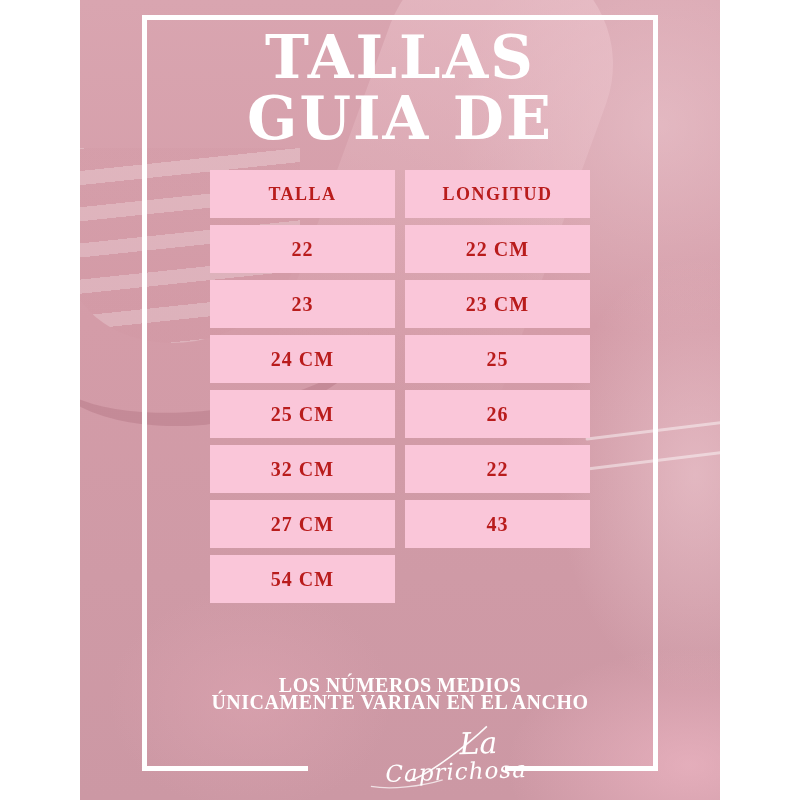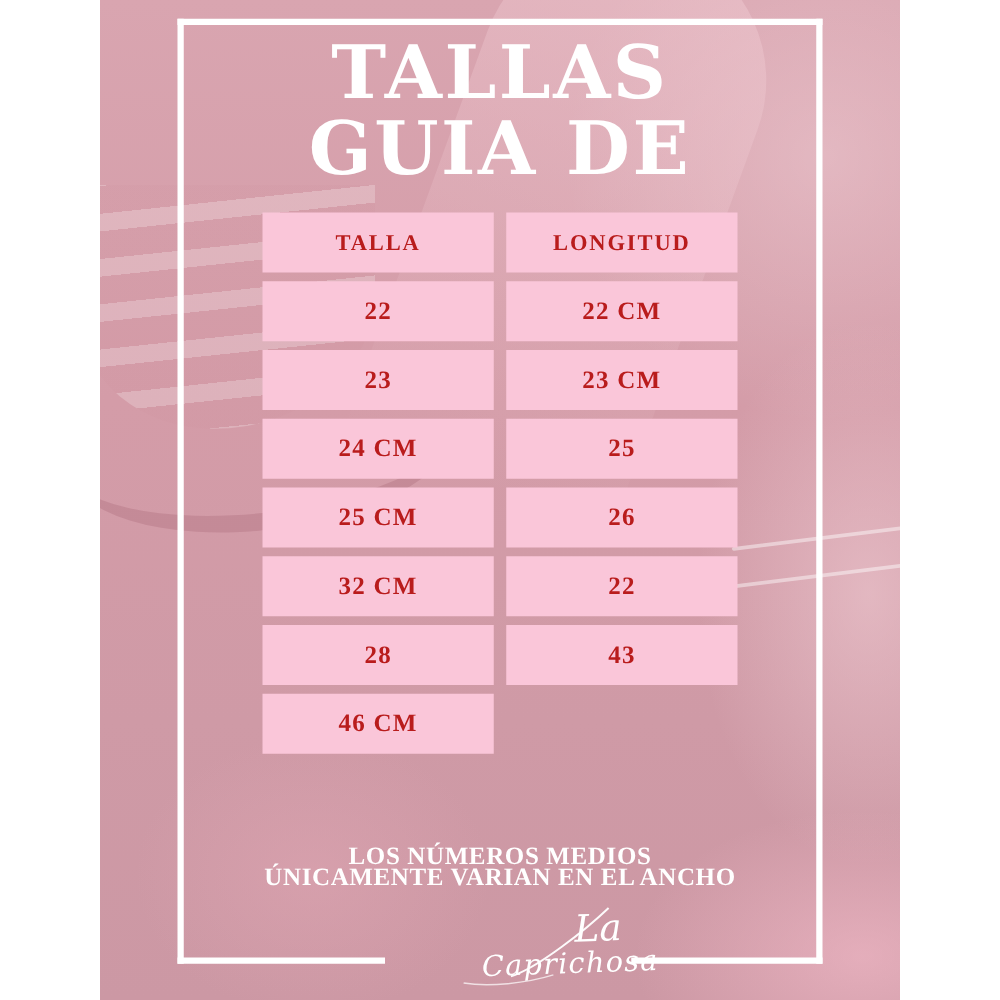--- a/index.html
+++ b/index.html
@@ -92,25 +92,25 @@
 
       <div class="cell">24 CM</div>
 
       <div class="cell">25</div>
       <div class="cell">25 CM</div>
 
       <div class="cell">26</div>
       <div class="cell">32 CM</div>
 
       <div class="cell">22</div>
+      <div class="cell">27 CM</div>
 
-      <div class="cell">28</div>
 
       <div class="cell">43</div>
-      <div class="cell">46 CM</div>
+      <div class="cell">54 CM</div>
     </div>
 
     <div class="note">
       <div>LOS NÚMEROS MEDIOS</div>
       <div>ÚNICAMENTE VARIAN EN EL ANCHO</div>
     </div>
 
     <div class="logo">
       <svg width="220" height="75" viewBox="0 0 220 75">
         <path d="M78 58 C100 52 140 22 158 6" stroke="#ffffff" stroke-width="1.6" fill="none" opacity="0.95"></path>

